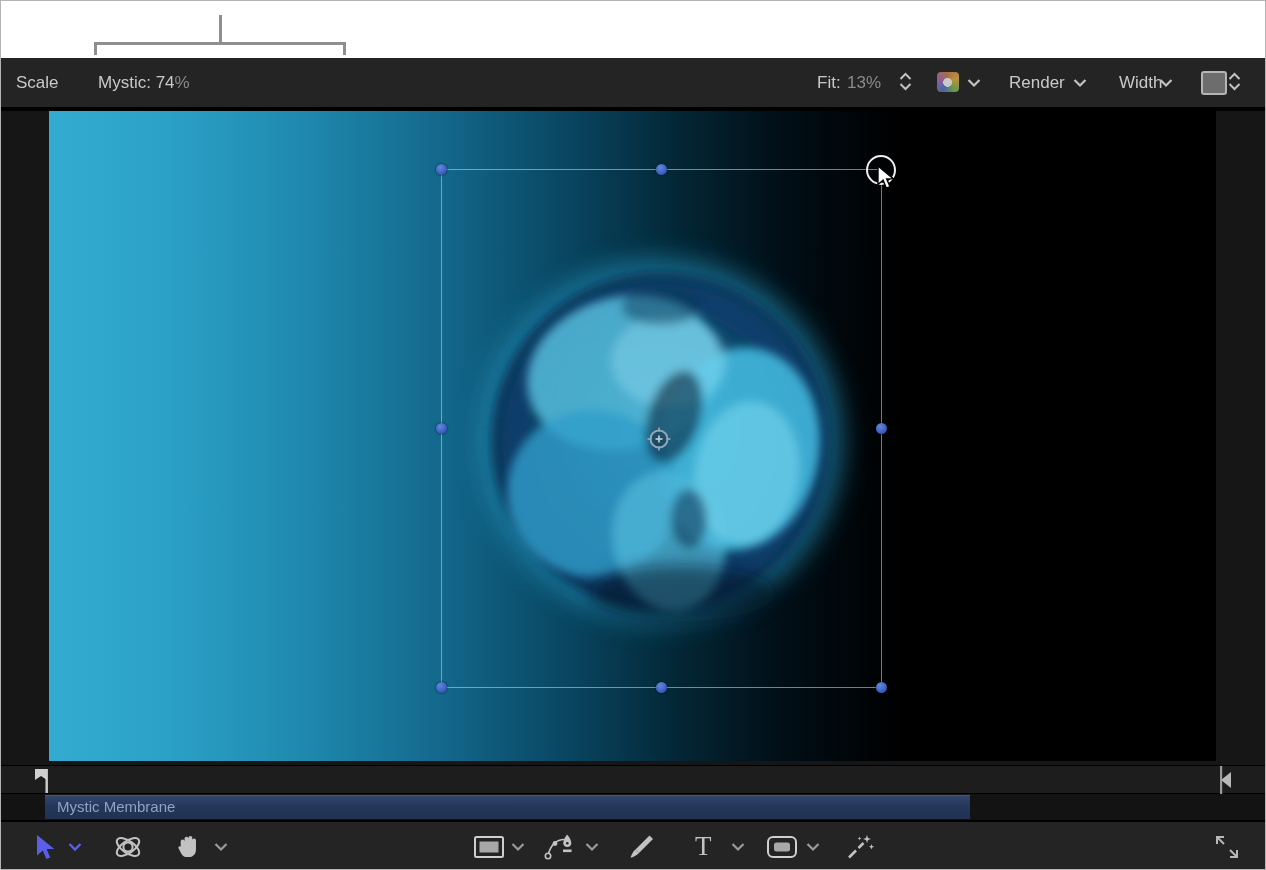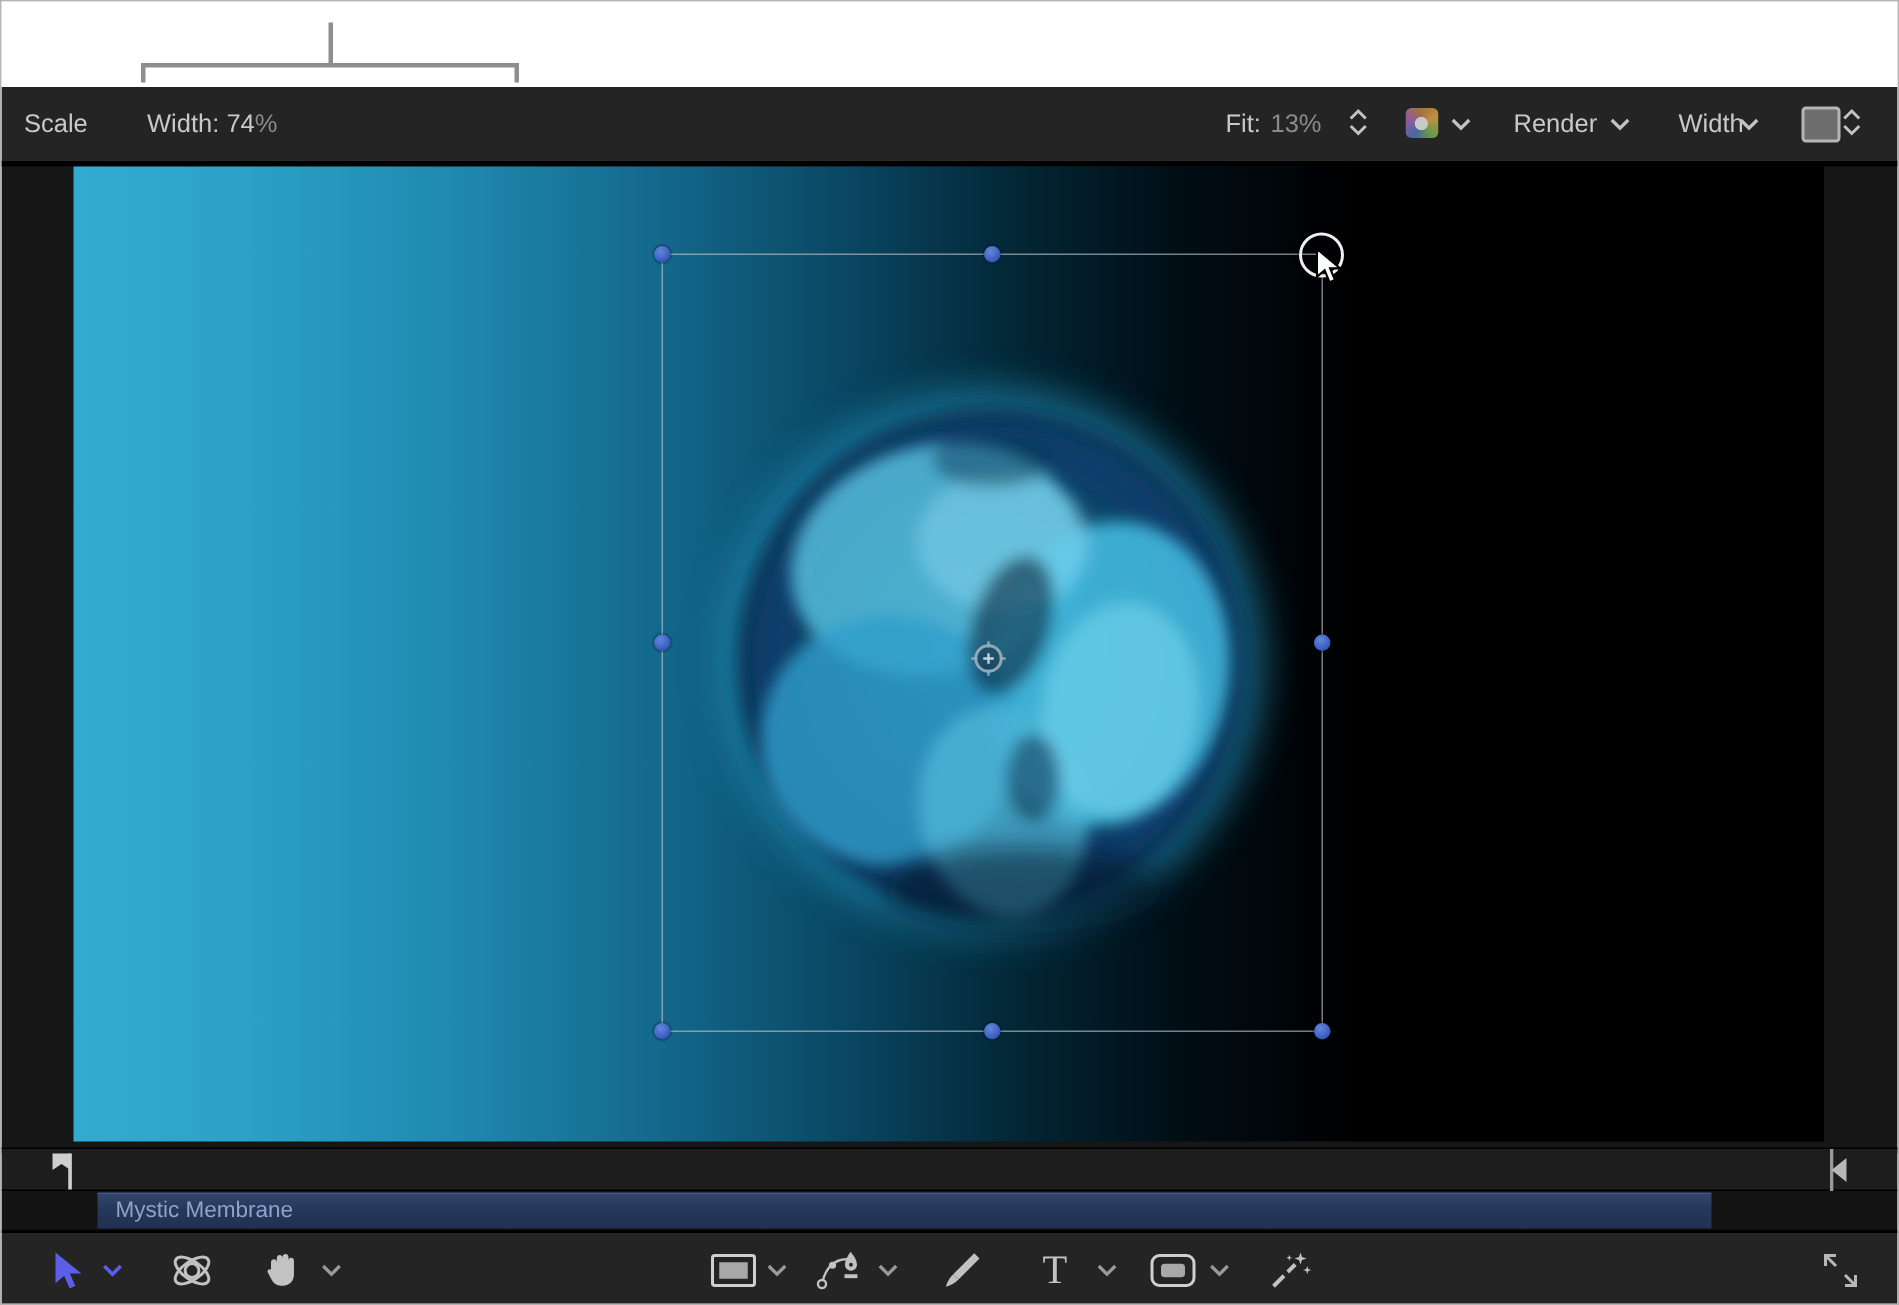--- a/index.html
+++ b/index.html
@@ -37,21 +37,21 @@
        background:radial-gradient(circle at 38% 32%, #6487d8 0%, #3f63c8 55%, #24407e 100%);
        box-shadow:0 0 2px rgba(0,0,0,.9);}
   .ringcur{position:absolute;left:817px;top:44px;width:26px;height:26px;border:2px solid #efefef;border-radius:50%;
            box-shadow:0 0 3px rgba(0,0,0,.8);}
   .cursor{position:absolute;left:826px;top:53px;}
   .anchor{position:absolute;left:596px;top:314px;}
   
   .strip{position:absolute;top:764px;left:0;right:0;height:29px;background:#1d1d1d;border-top:1px solid #000;border-bottom:1px solid #000;box-sizing:border-box;}
   
   .tlrow{position:absolute;top:793px;left:0;right:0;height:26px;background:#131313;}
-  .tlbar{position:absolute;left:64px;top:1px;width:1076px;height:24px;
+  .tlbar{position:absolute;left:44px;top:1px;width:925px;height:24px;
          background:linear-gradient(#31456b,#25375b 45%,#203152);
          border-top:1px solid #45587f;box-sizing:border-box;}
   .tlbar .name{position:absolute;left:12px;top:0;line-height:22px;font-size:15px;color:#8da3c7;white-space:nowrap;}
   
   .tb-bot{position:absolute;top:819px;left:0;right:0;height:51px;background:#242424;border-top:2px solid #000;box-sizing:border-box;}
   .tool{position:absolute;top:0;height:49px;display:flex;align-items:center;justify-content:center;}
   .ttxt{font-family:"Liberation Serif", serif;font-size:27px;color:#c2c2c2;line-height:49px;}
 </style>
 </head>
 <body>
@@ -60,21 +60,21 @@
 
   <div class="annot">
     <div class="brk" style="left:218px;top:14px;width:3px;height:29px"></div>
     <div class="brk" style="left:93px;top:41px;width:252px;height:3px"></div>
     <div class="brk" style="left:93px;top:41px;width:3px;height:13px"></div>
     <div class="brk" style="left:342px;top:41px;width:3px;height:13px"></div>
   </div>
 
   <div class="tb-top">
     <span class="t" style="left:15px">Scale</span>
-    <span class="t" style="left:97px"><span>Width:</span>&nbsp;<span>74</span><span class="dim">%</span></span>
+    <span class="t" style="left:97px"><span>Mystic:</span>&nbsp;<span>74</span><span class="dim">%</span></span>
 
     <span class="t" style="left:816px">Fit:</span>
     <span class="t dim" style="left:846px">13%</span>
     <span class="stepper" style="left:898px;top:14px">
       <svg width="13" height="9">
           <polyline points="1.5,7 6.5,2 11.5,7" stroke="#c2c2c2" stroke-width="2" fill="none"></polyline>
         </svg>
       <svg width="13" height="9">
           <polyline points="1.5,2 6.5,7 11.5,2" stroke="#c2c2c2" stroke-width="2" fill="none"></polyline>
         </svg>

